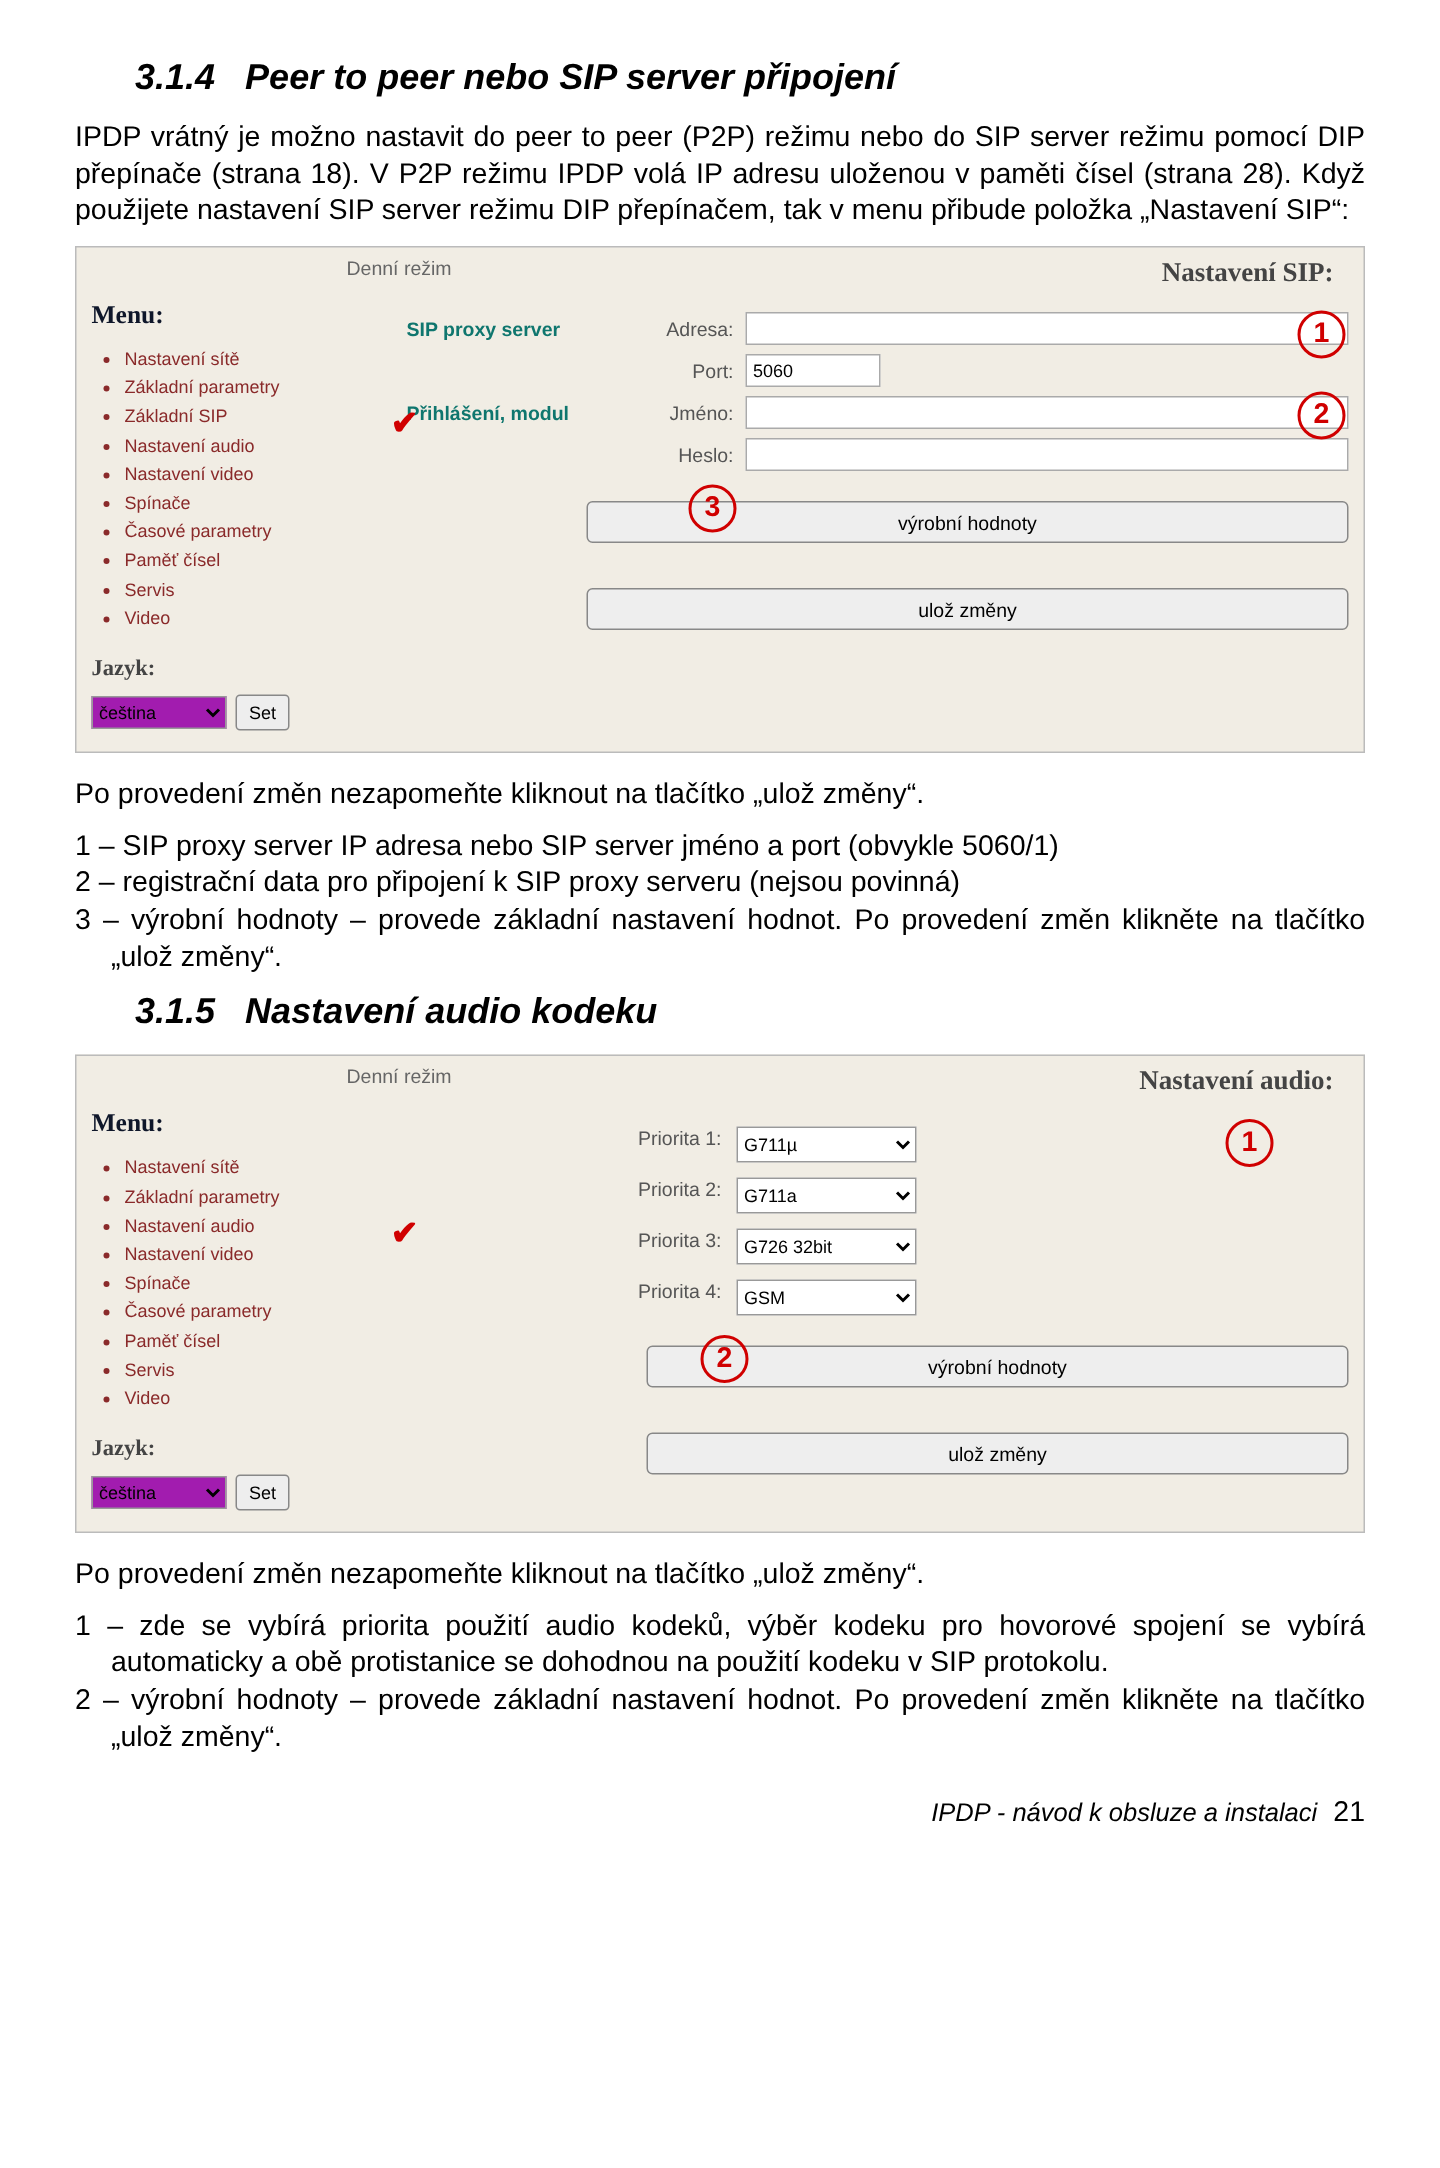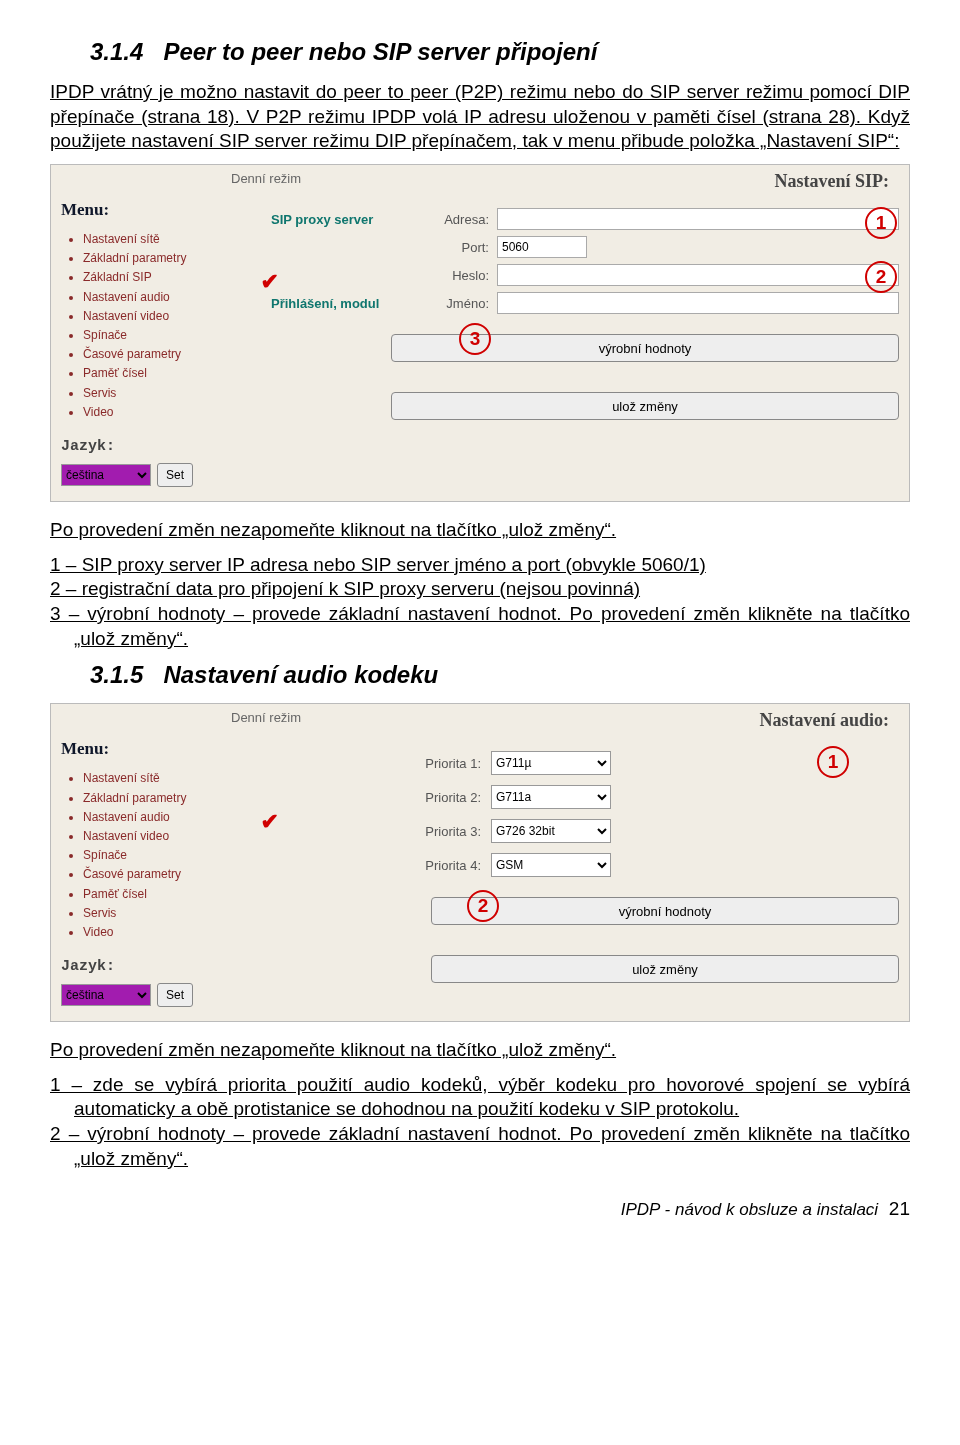--- a/index.html
+++ b/index.html
@@ -15,21 +15,20 @@
   .section-title {
     font-size: 24px;
     font-weight: bold;
     font-style: italic;
     margin: 8px 0 14px 40px;
   }
   .body-text {
     text-align: justify;
     line-height: 1.3;
     margin: 0 0 10px 0;
-    text-decoration: underline;
   }
   .panel {
     position: relative;
     background: #f1ede4;
     border: 1px solid #bbb;
     padding: 6px 10px 14px 10px;
     font-family: Verdana, Arial, sans-serif;
     font-size: 13px;
     color: #555;
     margin: 4px 0 16px 0;
@@ -76,21 +75,21 @@
   .menu-item-wrap { position: relative; }
   .checkmark {
     position: absolute;
     right: -28px;
     top: -4px;
     color: #d00000;
     font-size: 22px;
     font-weight: bold;
   }
   .lang-label {
-    font-family: Liberation Mono, monospace;
+    font-family: Liberation Serif, serif;
     font-size: 15px;
     font-weight: bold;
     color: #444;
     margin: 16px 0 8px 0;
   }
   .lang-row {
     display: flex;
     gap: 6px;
     align-items: center;
   }
@@ -165,21 +164,20 @@
     color: #d00000;
     font-weight: bold;
     font-size: 19px;
     display: flex;
     align-items: center;
     justify-content: center;
     background: transparent;
   }
   .audio-row {
     display: flex;
-    align-items: center;
     margin: 10px 0;
     gap: 10px;
   }
   .audio-label { width: 110px; text-align: right; font-size: 13px; color: #555; }
   .audio-select {
     width: 120px;
     height: 24px;
     font-size: 12px;
     border: 1px solid #999;
     background: #fff;
@@ -233,27 +231,27 @@
         <span class="form-group-label">SIP proxy server</span>
         <span class="form-field-label">Adresa:</span>
         <input class="form-input" value="" style="">
       </div>
       <div class="form-row">
         <span class="form-group-label"></span>
         <span class="form-field-label">Port:</span>
         <input class="form-input short" value="5060" style="">
       </div>
       <div class="form-row">
+        <span class="form-group-label">Přihlášení, modul</span>
+        <span class="form-field-label">Jméno:</span>
+        <input class="form-input" value="" style="">
+      </div>
+      <div class="form-row">
         <span class="form-group-label"></span>
         <span class="form-field-label">Heslo:</span>
-        <input class="form-input" value="" style="">
-      </div>
-      <div class="form-row">
-        <span class="form-group-label">Přihlášení, modul</span>
-        <span class="form-field-label">Jméno:</span>
         <input class="form-input" value="" style="">
       </div>
       <div class="btn-row">
         <button class="panel-btn">výrobní hodnoty</button>
         <button class="panel-btn">ulož změny</button>
       </div>
     </div>
   </div>
   <div class="circnum" style="top:42px; right:12px;">1</div>
   <div class="circnum" style="top:96px; right:12px;">2</div>

